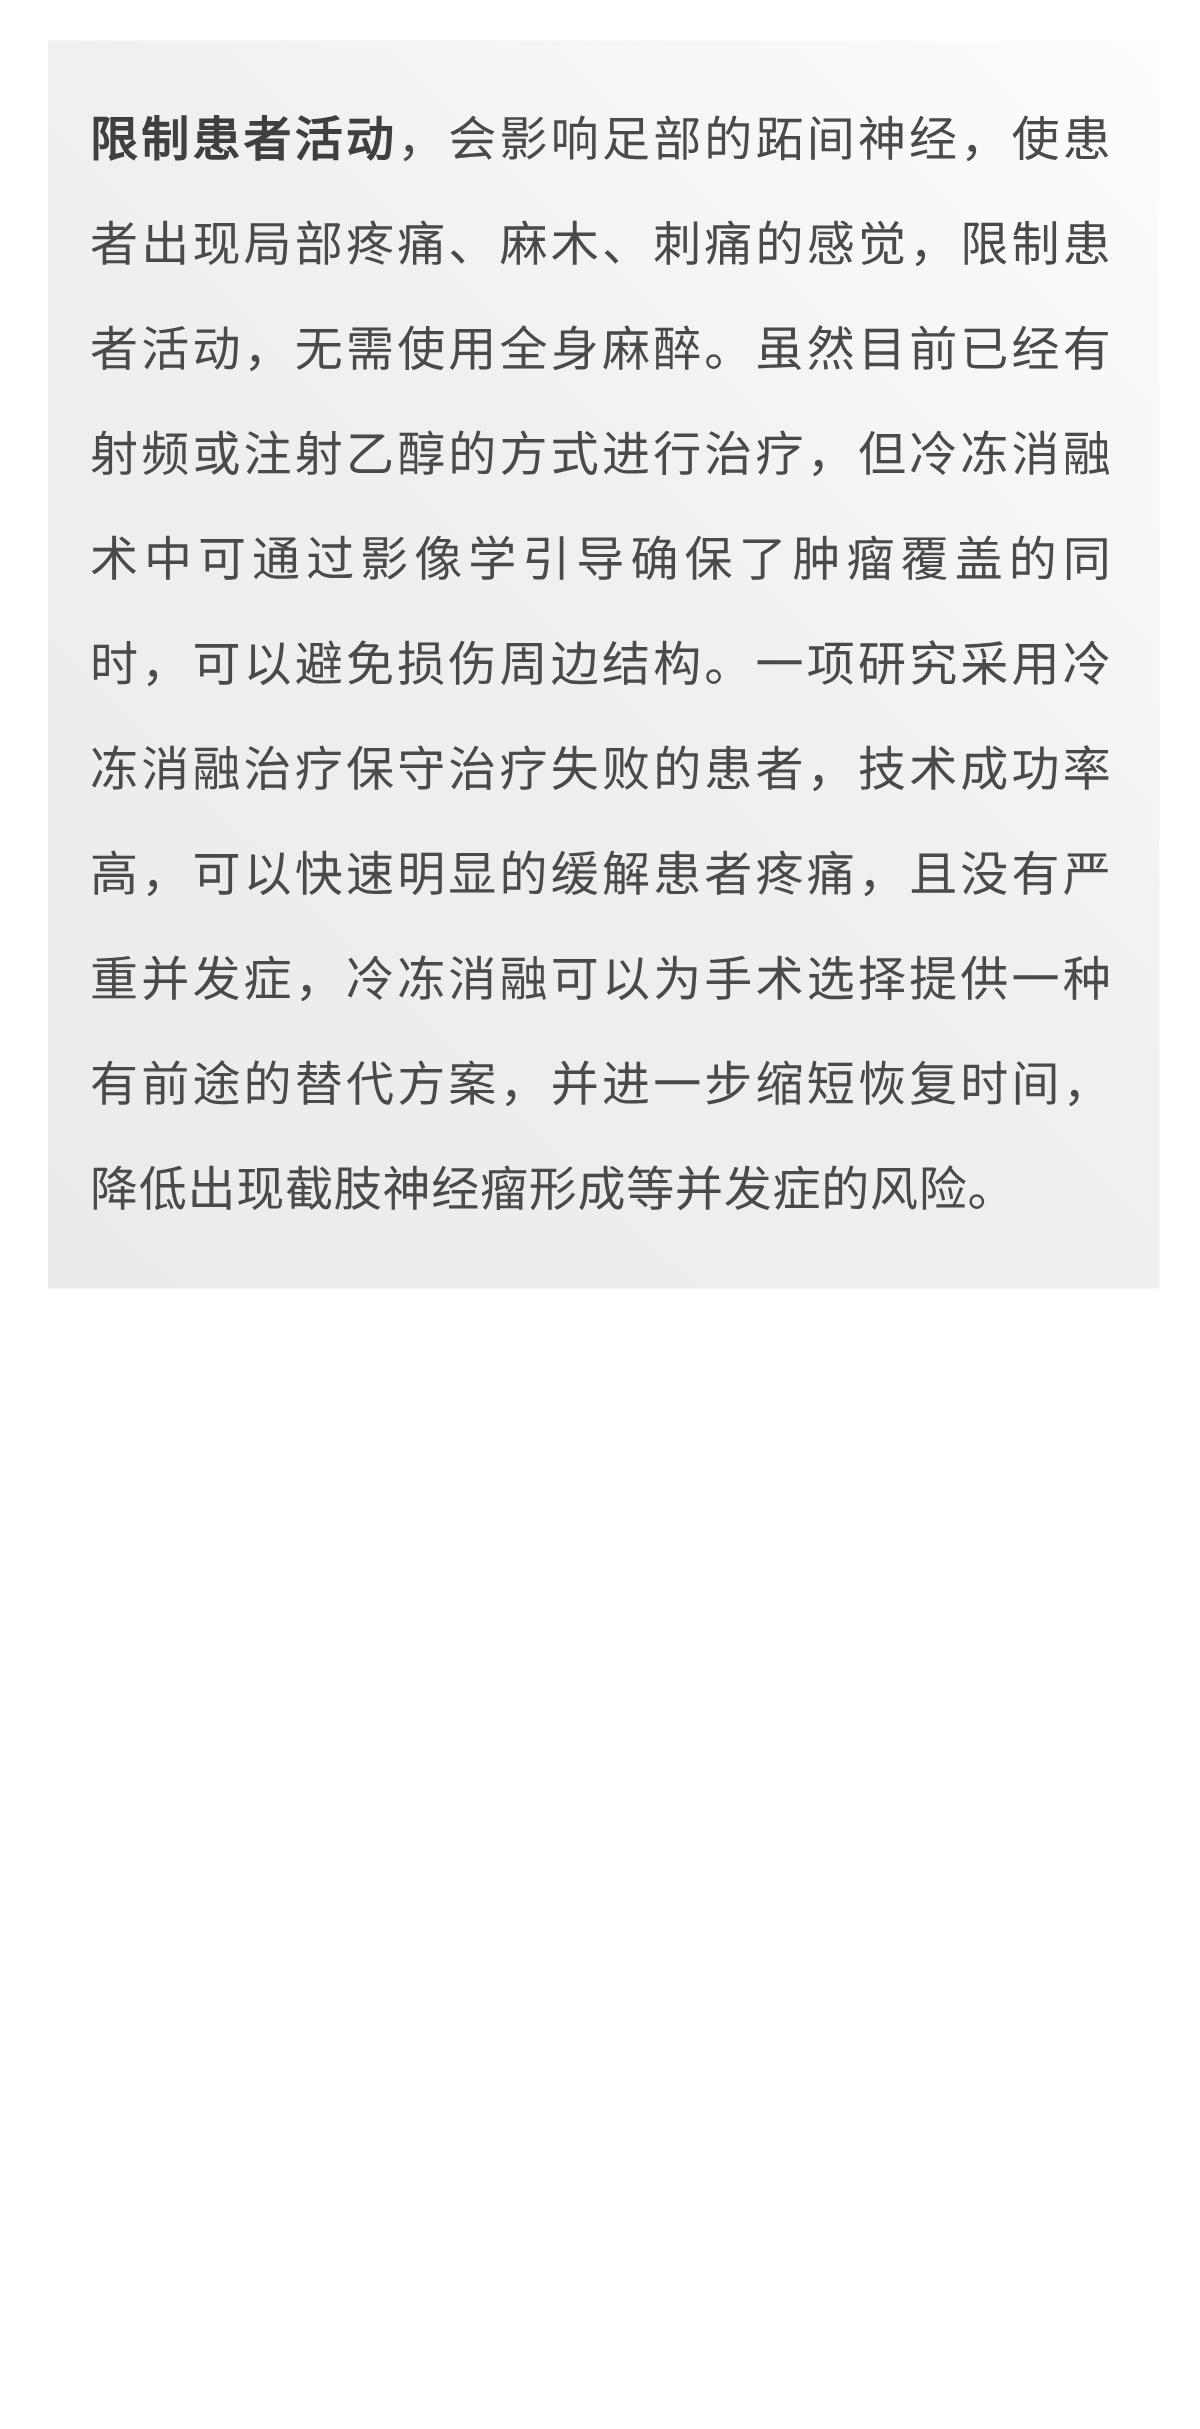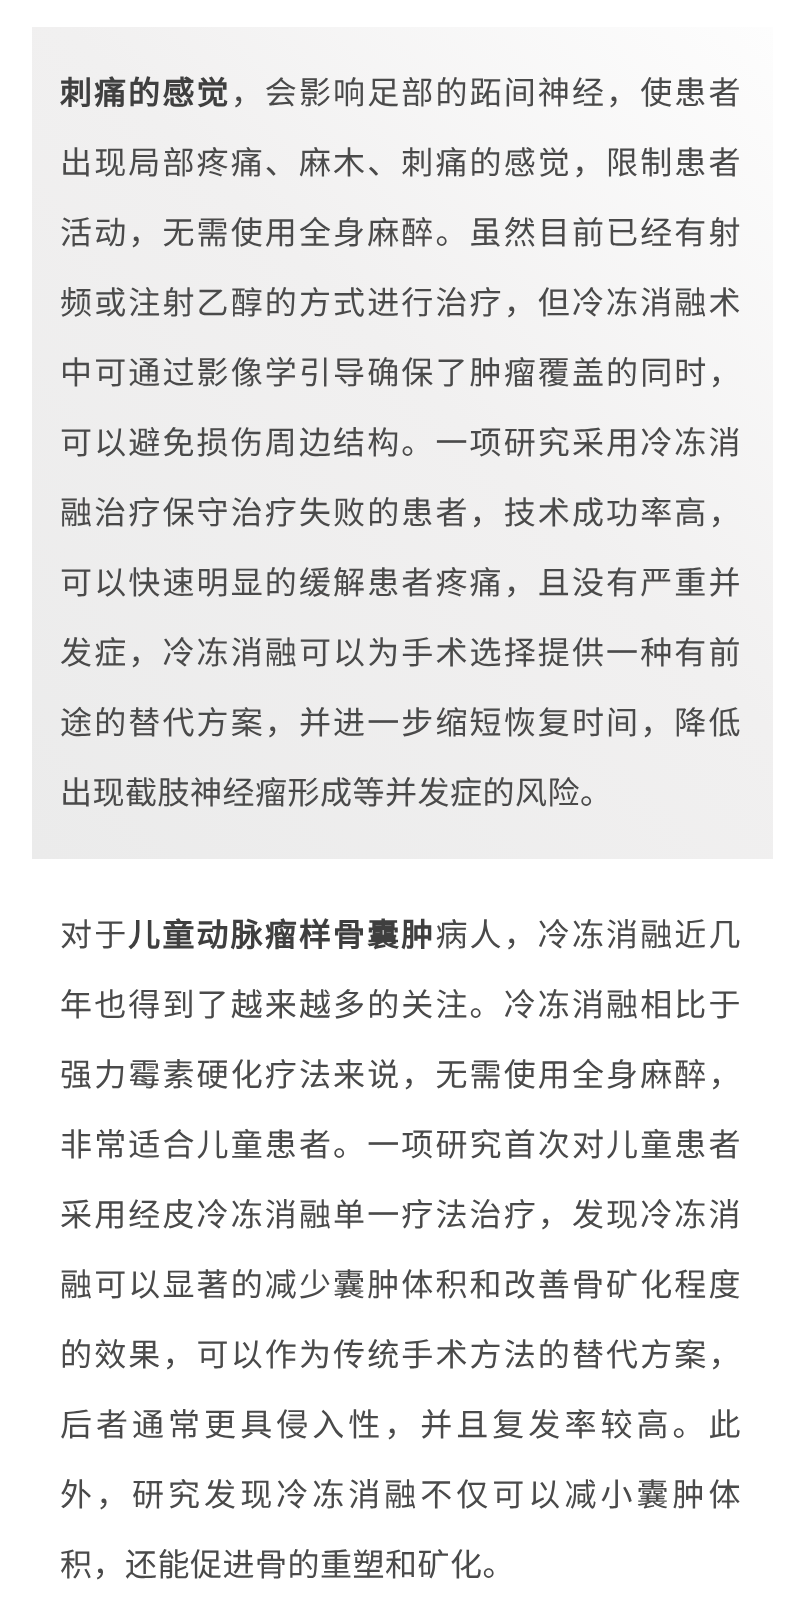--- a/index.html
+++ b/index.html
@@ -40,20 +40,17 @@
   .second-block {
     margin: 41px 59px 0 60px;
   }
 </style>
 </head>
 <body>
 
 <div class="article">
 
   <div class="card">
-    <p class="para"><b>刺痛的感觉</b><span>，会影响足部的跖间神经，使患者出现局部疼痛、麻木、刺痛的感觉，限制患者活动，无需使用全身麻醉。虽然目前已经有射频或注射乙醇的方式进行治疗，但冷冻消融术中可通过影像学引导确保了肿瘤覆盖的同时，可以避免损伤周边结构。一项研究采用冷冻消融治疗保守治疗失败的患者，技术成功率高，可以快速明显的缓解患者疼痛，且没有严重并发症，冷冻消融可以为手术选择提供一种有前途的替代方案，并进一步缩短恢复时间，降低出现截肢神经瘤形成等并发症的风险。</span></p>
+    <p class="para"><b>限制患者活动</b><span>，会影响足部的跖间神经，使患者出现局部疼痛、麻木、刺痛的感觉，限制患者活动，无需使用全身麻醉。虽然目前已经有射频或注射乙醇的方式进行治疗，但冷冻消融术中可通过影像学引导确保了肿瘤覆盖的同时，可以避免损伤周边结构。一项研究采用冷冻消融治疗保守治疗失败的患者，技术成功率高，可以快速明显的缓解患者疼痛，且没有严重并发症，冷冻消融可以为手术选择提供一种有前途的替代方案，并进一步缩短恢复时间，降低出现截肢神经瘤形成等并发症的风险。</span></p>
   </div>
 
-  <div class="second-block">
-    <p class="para"><span>对于</span><b>儿童动脉瘤样骨囊肿</b><span>病人，冷冻消融近几年也得到了越来越多的关注。冷冻消融相比于强力霉素硬化疗法来说，无需使用全身麻醉，非常适合儿童患者。一项研究首次对儿童患者采用经皮冷冻消融单一疗法治疗，发现冷冻消融可以显著的减少囊肿体积和改善骨矿化程度的效果，可以作为传统手术方法的替代方案，后者通常更具侵入性，并且复发率较高。此外，研究发现冷冻消融不仅可以减小囊肿体积，还能促进骨的重塑和矿化。</span></p>
-  </div>
 
 </div>
 
 </body></html>

